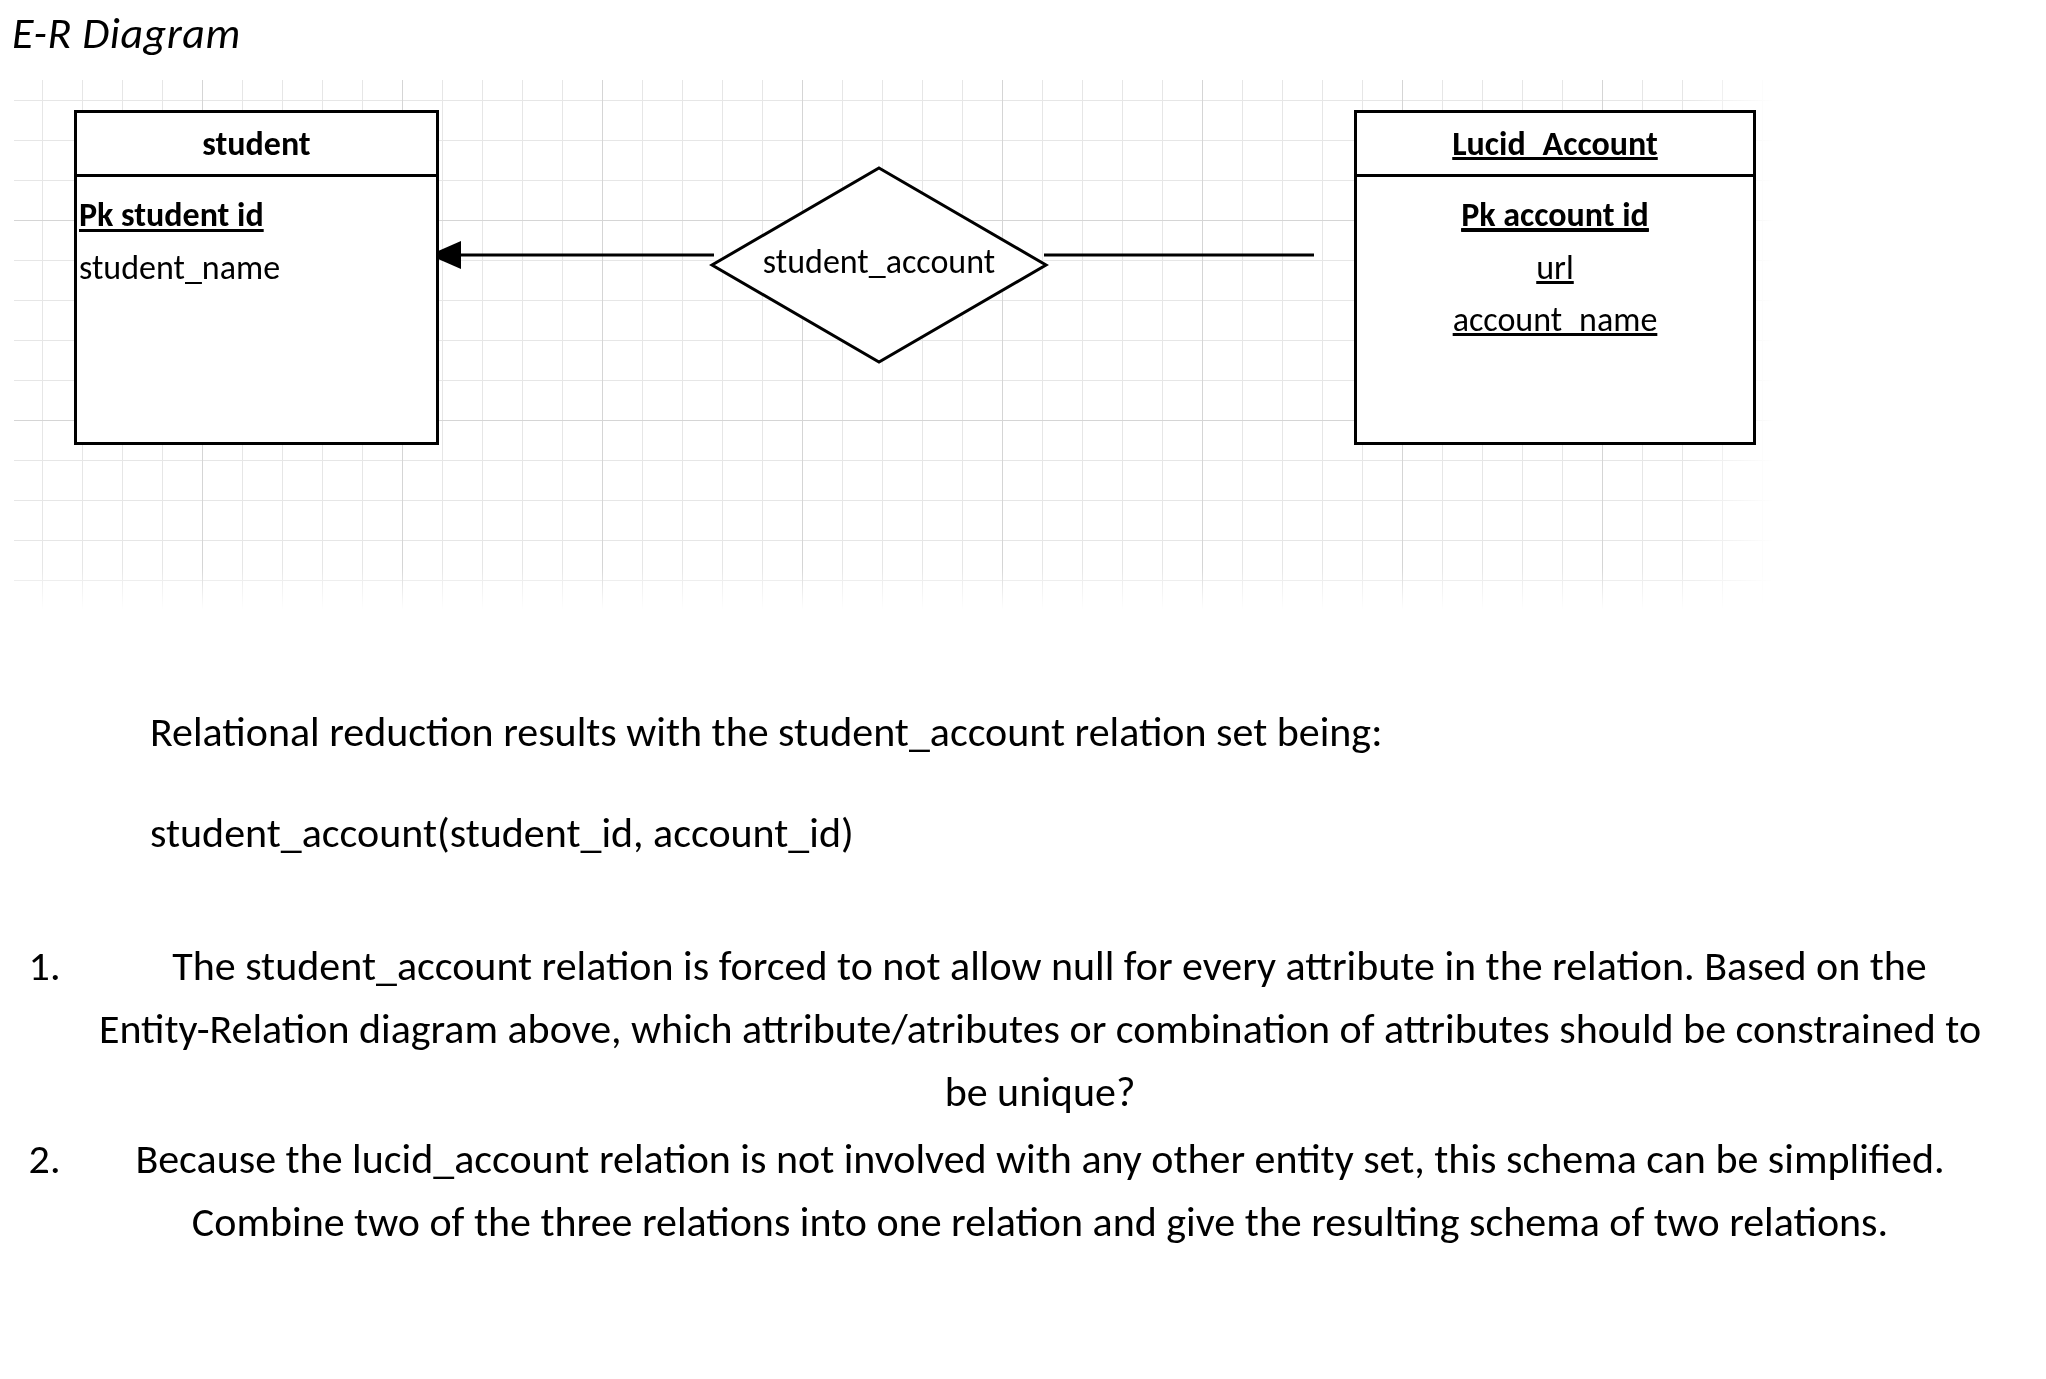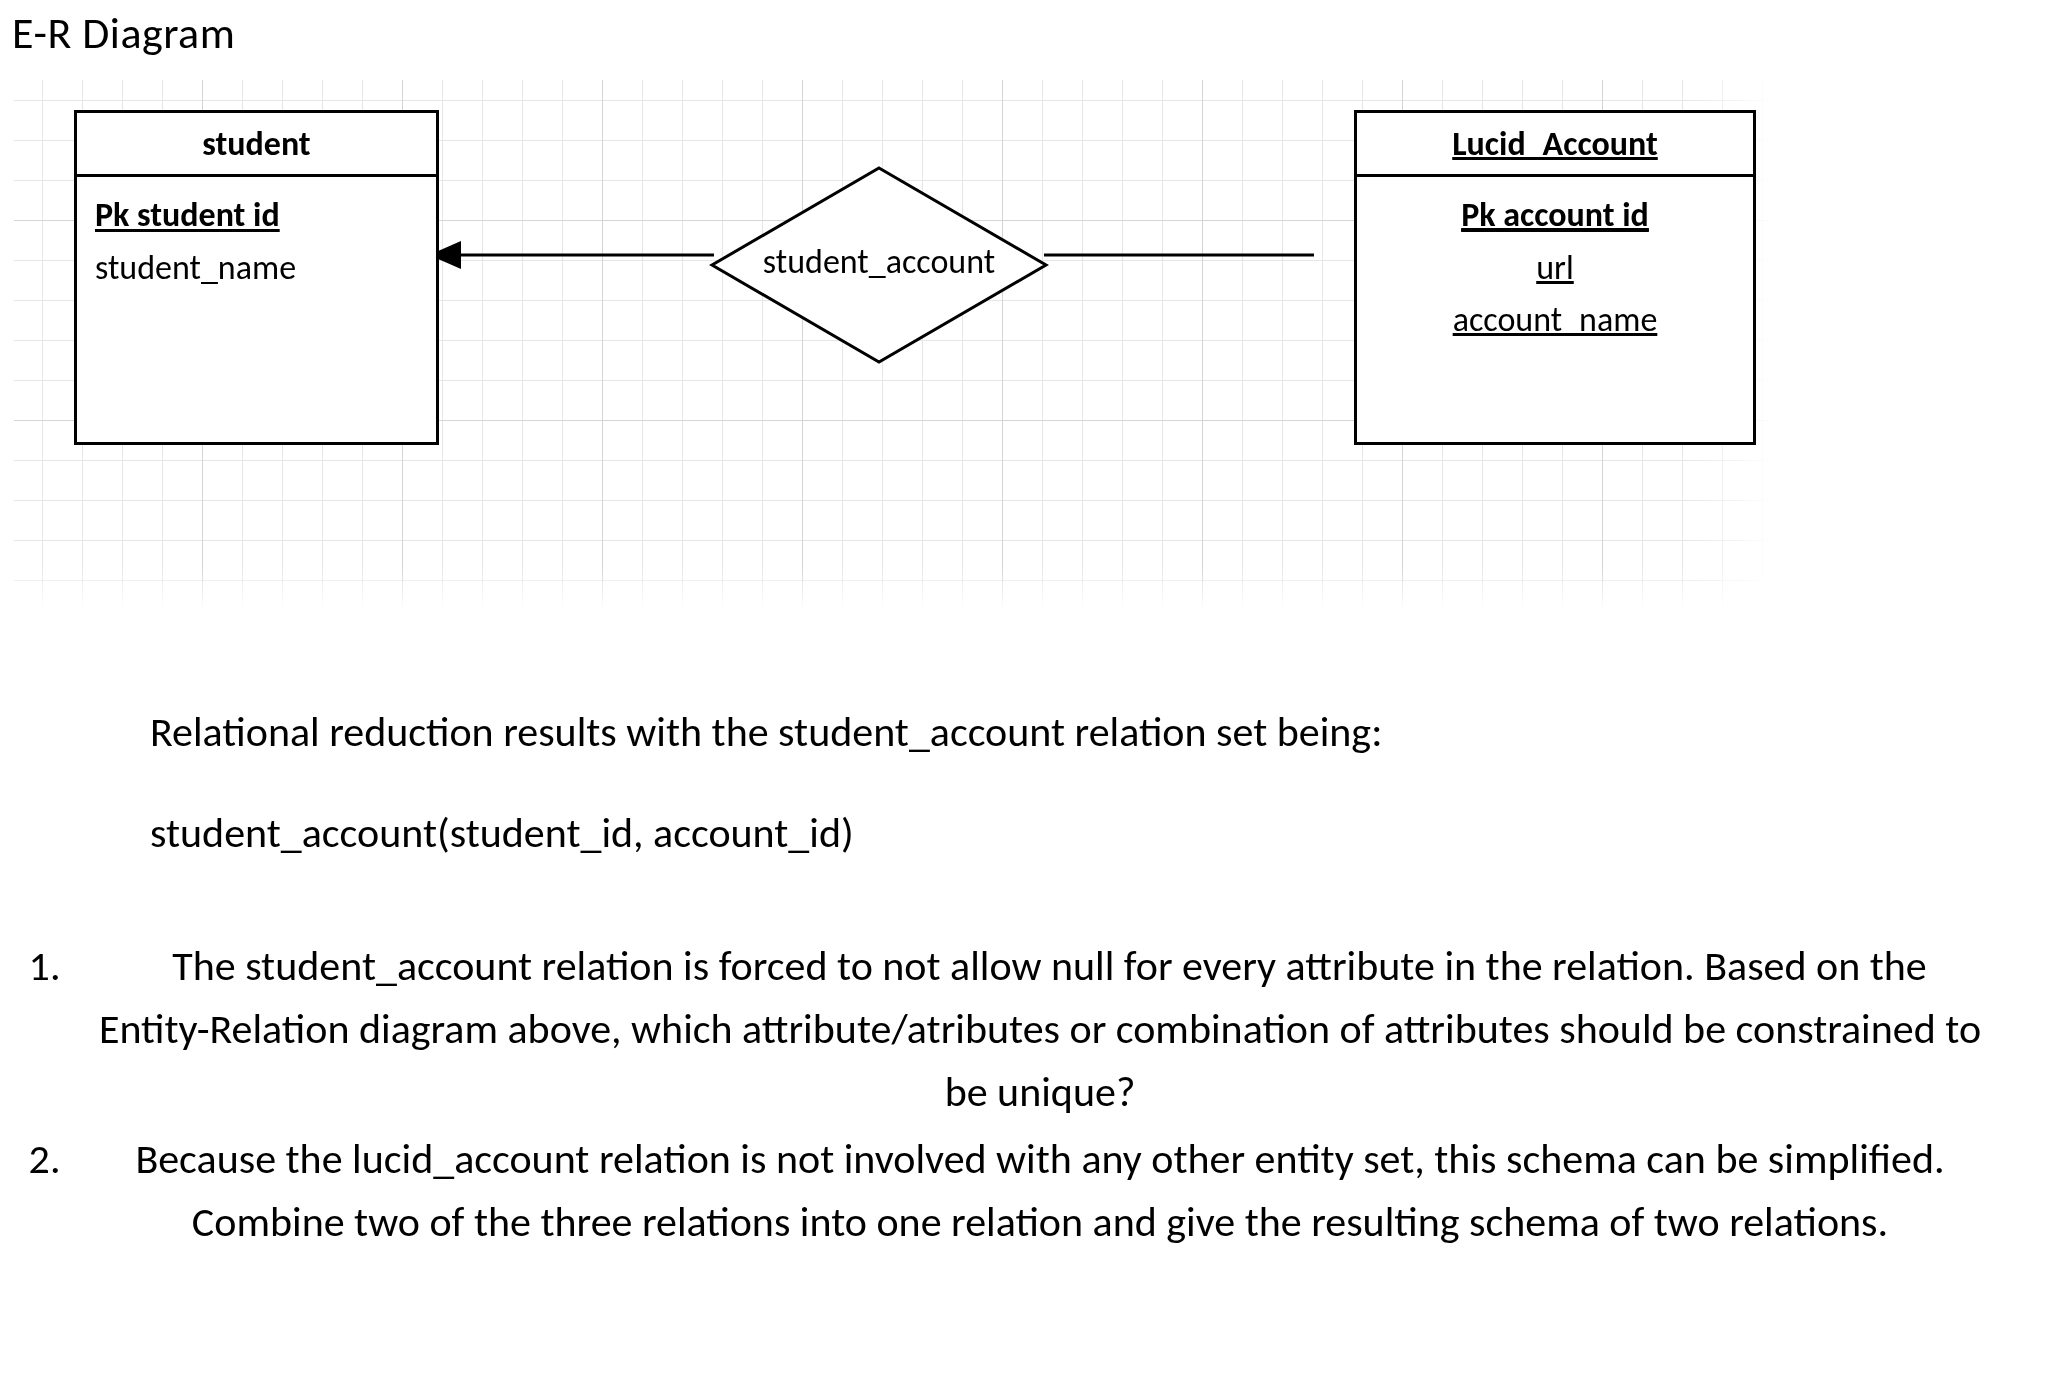--- a/index.html
+++ b/index.html
@@ -15,20 +15,21 @@
     position: relative;
     box-sizing: border-box;
     padding-top: 6px;
   }
   .title {
     font-size: 44px;
     font-weight: 400;
     margin-left: 12px;
     margin-bottom: 20px;
     letter-spacing: 0.5px;
+    font-style: italic;
   }
   .diagram-zone {
     position: relative;
     width: 1760px;
     height: 530px;
     margin-left: 14px;
     box-sizing: border-box;
     overflow: hidden;
   }
   .grid {
@@ -62,21 +63,21 @@
   .entity .e-title {
     text-align: center;
     font-weight: 700;
     font-size: 34px;
     padding: 10px 0 10px;
   }
   .entity .divider {
     border-top: 3px solid #000;
   }
   .entity .attrs {
-    padding: 12px 18px 18px;
+    padding: 12px 2px 18px;
   }
   .attr {
     font-size: 34px;
     line-height: 1.55;
     white-space: nowrap;
   }
   .attr.pk {
     text-decoration: underline;
     font-weight: 700;
     text-underline-offset: 3px;

